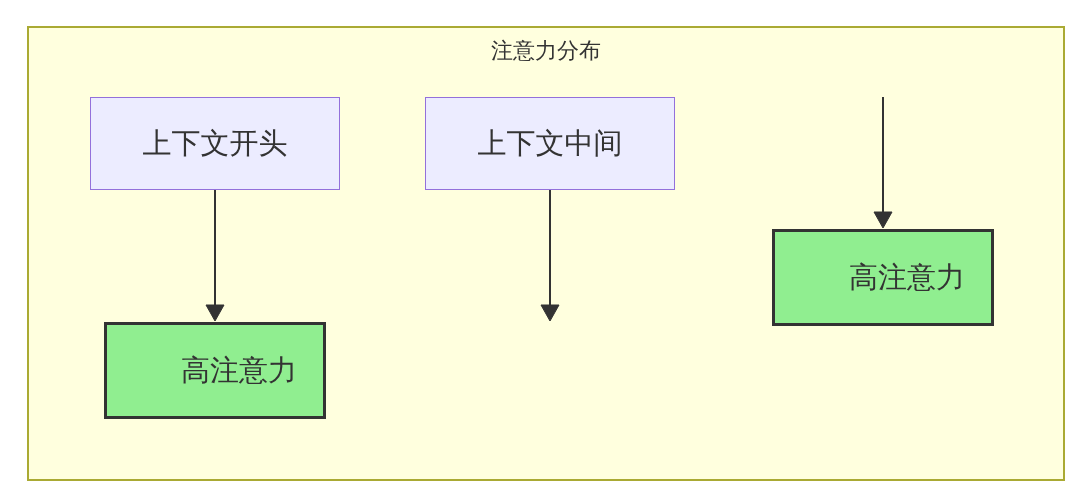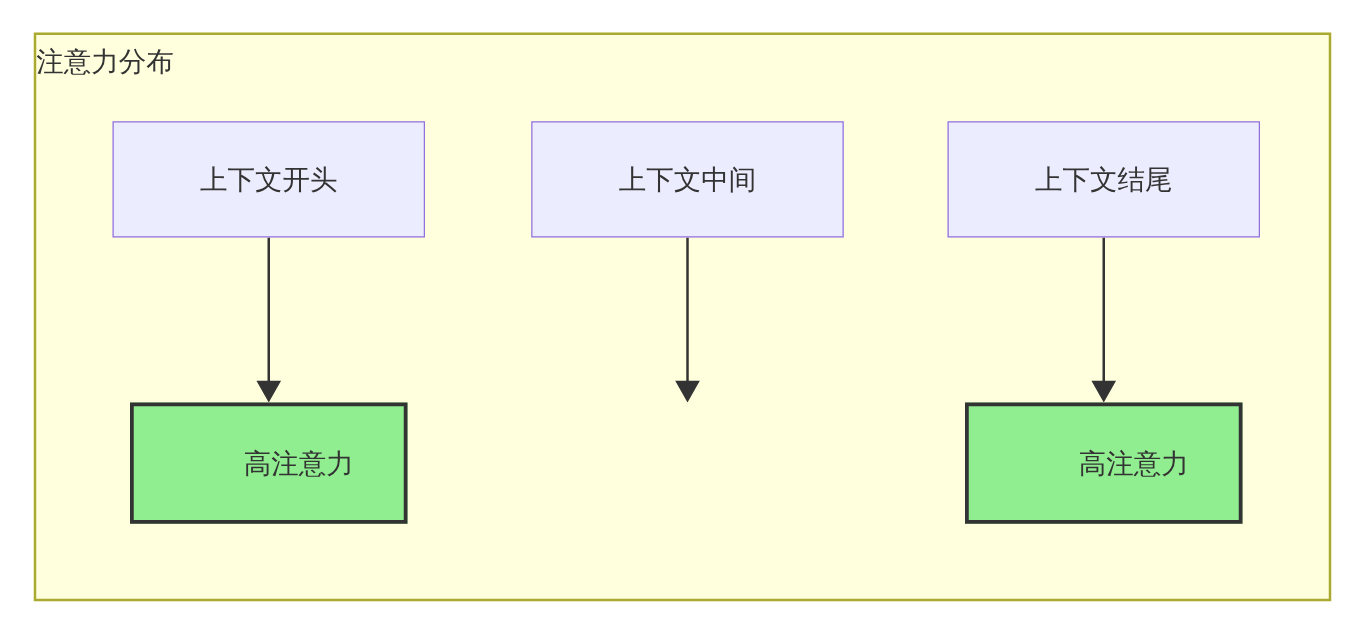--- a/index.html
+++ b/index.html
@@ -33,41 +33,42 @@
     width:1038px;
     height:455px;
     background:var(--container-fill);
     border:2px solid var(--container-border);
   }
   .cluster-title{
     position:absolute;
     top:8px;
     left:0;
     width:100%;
+    text-align:center;
     font-size:22px;
     line-height:30px;
     color:var(--text);
   }
   .column{
     position:absolute;
     top:69px;
     width:250px;
     display:flex;
     flex-direction:column;
     align-items:center;
   }
   .col-0{left:61px;}
   .col-1{left:396px;}
   .col-2{left:729px;}
   .node{
     display:flex;
     align-items:center;
     justify-content:center;
     color:var(--text);
-    font-size:22px;
+    font-size:29px;
     text-align:center;
   }
   .node.source{
     width:100%;
     height:93px;
     background:var(--source-fill);
     border:1.5px solid var(--source-border);
   }
   .arrow{
     display:block;
@@ -115,23 +116,20 @@
       <div class="node source">
         <span class="label">上下文中间</span>
       </div>
       <svg class="arrow" width="24" height="132" viewBox="0 0 24 132">
         <line x1="12" y1="0" x2="12" y2="117"></line>
         <polygon points="3,115 21,115 12,131"></polygon>
       </svg>
     </div>
 
     <div class="column col-2">
-      <div class="node source">
-        <span class="label">上下文结尾</span>
-      </div>
       <svg class="arrow" width="24" height="132" viewBox="0 0 24 132">
         <line x1="12" y1="0" x2="12" y2="117"></line>
         <polygon points="3,115 21,115 12,131"></polygon>
       </svg>
       <div class="node result high">
         <span class="label">高注意力</span>
       </div>
     </div>
   </div>
 </div>

